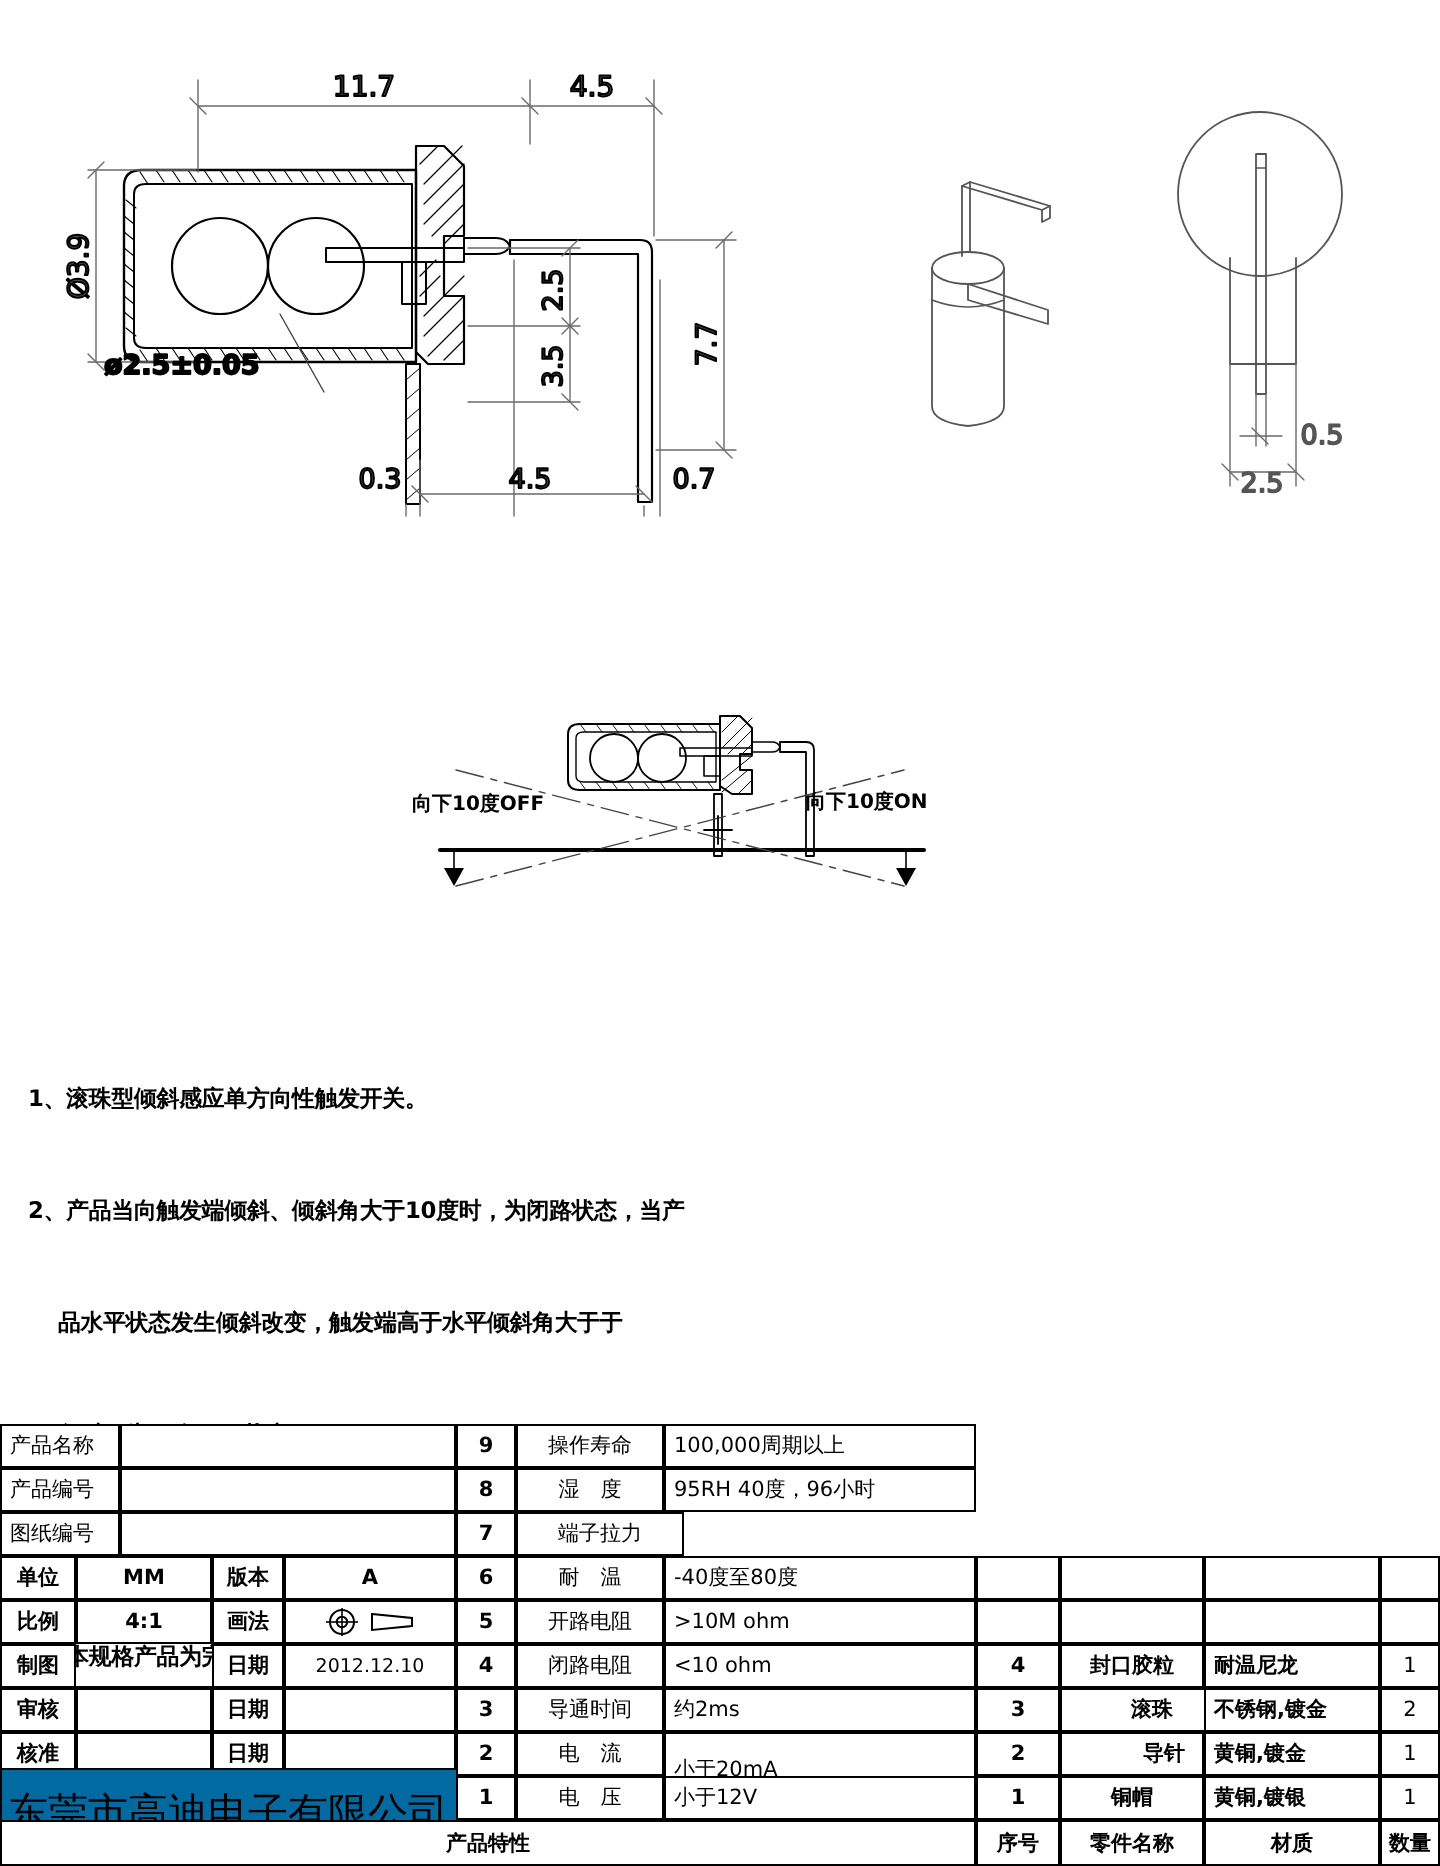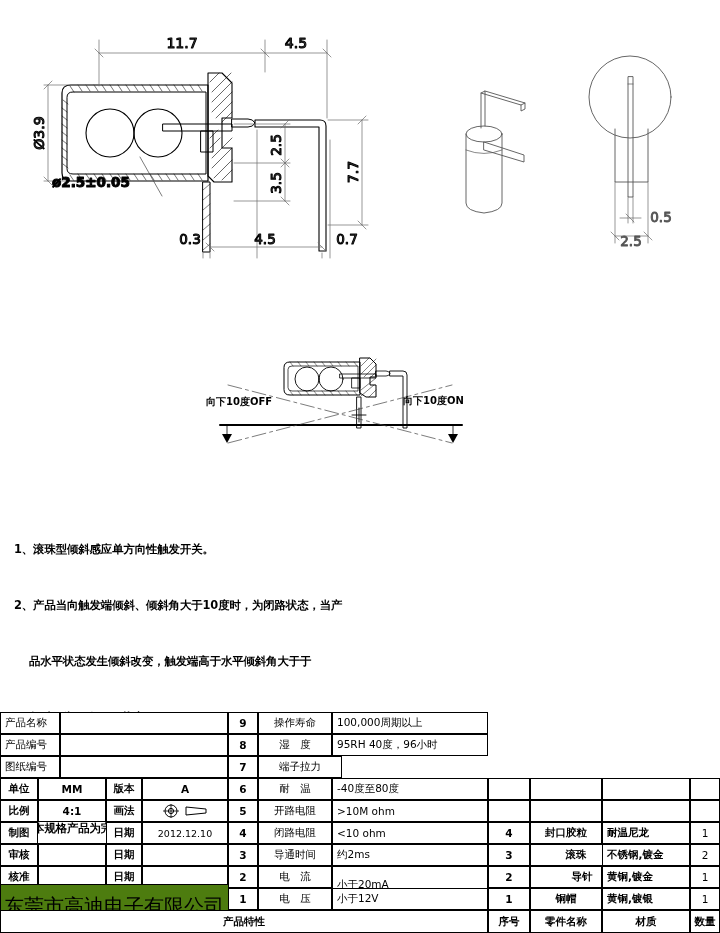--- a/index.html
+++ b/index.html
@@ -39,21 +39,21 @@
   }
   .cell.b{font-weight:bold;}
   .cell.lft{justify-content:flex-start;padding-left:4px;}
   .cell.small{font-size:9.5px;}
   .cell.blank{}
   .company{
     position:absolute;box-sizing:border-box;border:1px solid #000;
     left:0px;top:884px;width:232px;height:45px;
     display:flex;align-items:center;padding-left:3px;
     font-family:"DejaVu Sans",sans-serif;
-    font-size:20px;color:#000;background:#4d7c0f;
+    font-size:20px;color:#000;background:#0369a1;
   }
   .proj{display:flex;align-items:center;gap:6px;}
 </style>
 </head>
 <body>
 
 <div class="sheet">
 
   <div class="dwg">
   <svg width="720" height="700" viewBox="0 0 720 700" xmlns="http://www.w3.org/2000/svg">

